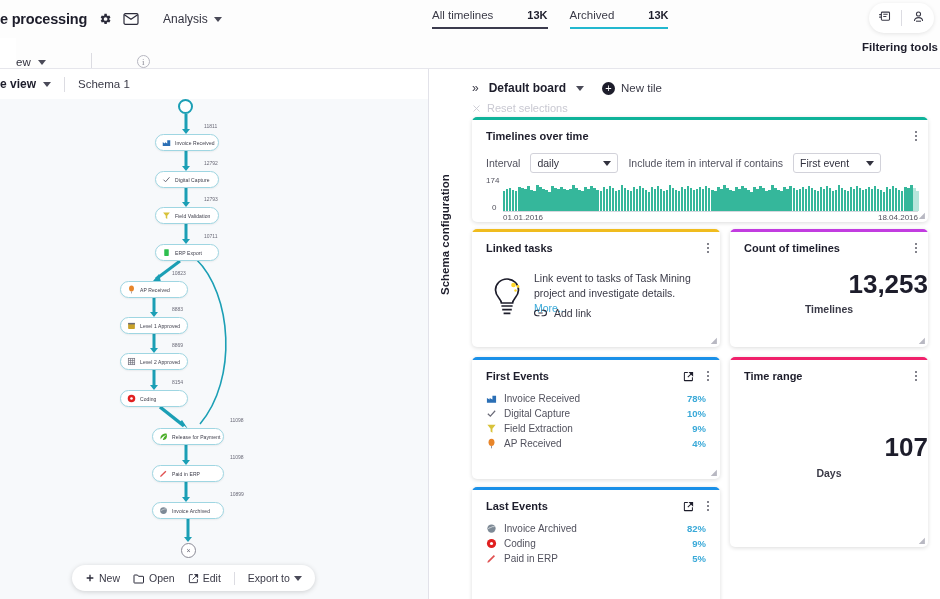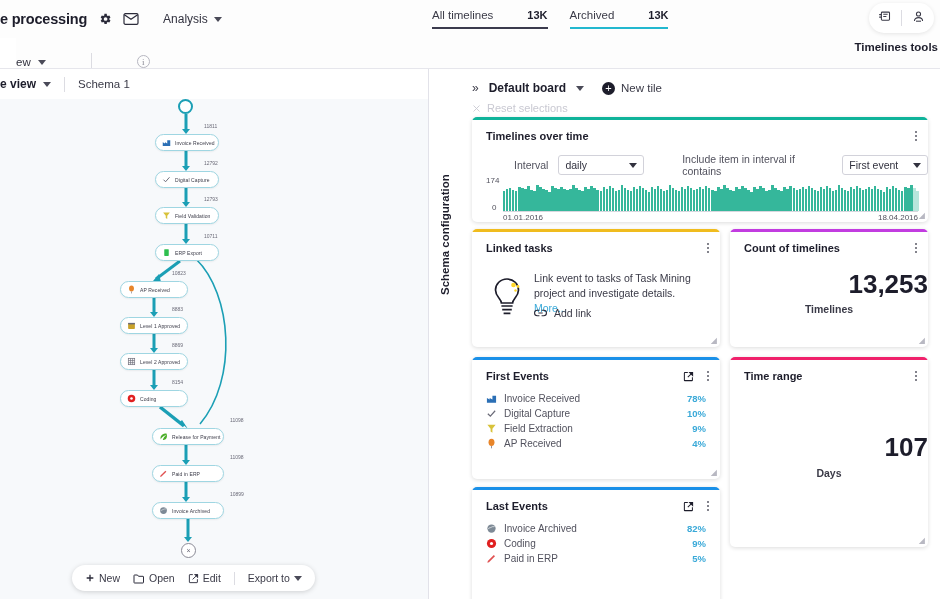--- a/index.html
+++ b/index.html
@@ -150,21 +150,21 @@
   .kebab span { display: block; width: 2px; height: 2px; border-radius: 50%;
                 background: #5a5a66; margin: 2px auto; }
   .editicon { position: absolute; right: 26px; top: 11px; cursor: pointer; }
   .resizer { position: absolute; right: 3px; bottom: 2px; font-size: 8px;
              color: #b8b8c2; }
 
   
   #tile-timelines { left: 12px; top: 48px; width: 456px; height: 105px; }
   .ctrl-row { position: absolute; left: 14px; top: 36px; display: flex;
               align-items: center; gap: 10px; }
-  .ctrl-lbl { font-size: 10.5px; color: #52525e; margin-left: 28px; }
+  .ctrl-lbl { font-size: 10.5px; color: #52525e; }
   .select {
     border: 1px solid #d2d2da; border-radius: 3px; height: 20px; min-width: 78px;
     display: flex; align-items: center; justify-content: space-between;
     padding: 0 6px; font-size: 10.5px; color: #32323f; background: #fff;
     cursor: pointer;
   }
   .select .caret { border-top-color: #32323f; }
   .chart-wrap { position: absolute; left: 14px; top: 62px; right: 10px; height: 38px; }
   .yaxis-top { position: absolute; left: 0; top: -3px; font-size: 8px; color: #52525e; }
   .yaxis-bot { position: absolute; left: 6px; top: 24px; font-size: 8px; color: #52525e; }
@@ -264,21 +264,21 @@
   </div>
 
   <div class="subbar">
     <div class="view-menu">
       <span>ew</span>
       <span class="caret"></span>
     </div>
     <div class="vsep"></div>
     <div class="info-circle">i</div>
   </div>
-  <div class="filtering-tools">Timelines tools</div>
+  <div class="filtering-tools">Filtering tools</div>
   <div class="hdr-rule"></div>
 
   <div class="schemabar">
     <div class="view-menu">
       <span class="lbl">e view</span>
       <span class="caret"></span>
     </div>
     <div class="vsep"></div>
     <div class="sname">Schema 1</div>
   </div>

